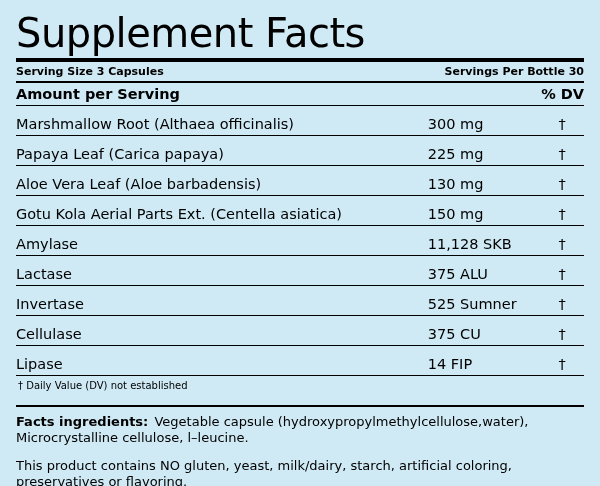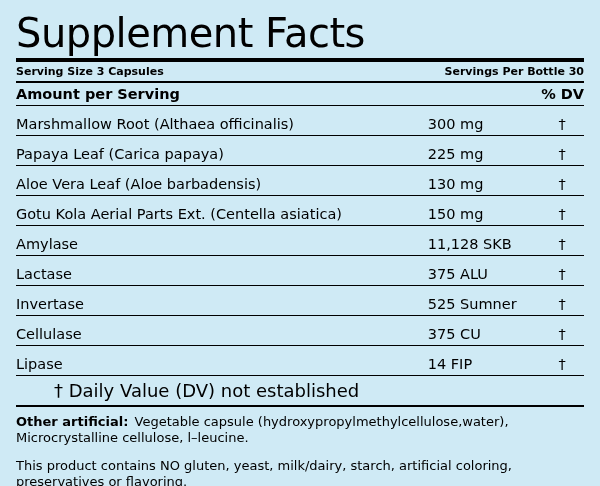--- a/index.html
+++ b/index.html
@@ -73,23 +73,22 @@
     padding-left: 8px;
   }
   td.amt {
     padding-right: 10px;
   }
   td.dv {
     text-align: center;
     width: 44px;
   }
   .footnote {
-    font-size: 18px;
-    padding: 4px 0 4px 2px;
-    margin-left: 36px;
+    font-size: 10px;
+    padding: 4px 0 14px 2px;
   }
   .other {
     font-size: 13px;
     line-height: 16px;
     padding-top: 7px;
   }
   .other b {
     font-weight: bold;
   }
   .other-body {
@@ -170,19 +169,19 @@
         <td class="dv">†</td>
       </tr>
     </tbody>
   </table>
 
   <div class="footnote">† Daily Value (DV) not established</div>
 
   <div class="rule-med"></div>
 
   <div class="other">
-    <b>Other artificial:</b>
+    <b>Facts ingredients:</b>
     <span class="other-body">Vegetable capsule (hydroxypropylmethylcellulose,water), Microcrystalline cellulose, l–leucine.</span>
   </div>
 
   <div class="free-note">This product contains NO gluten, yeast, milk/dairy, starch, artificial coloring, preservatives or flavoring.</div>
 
 </div>
 
 </body></html>

